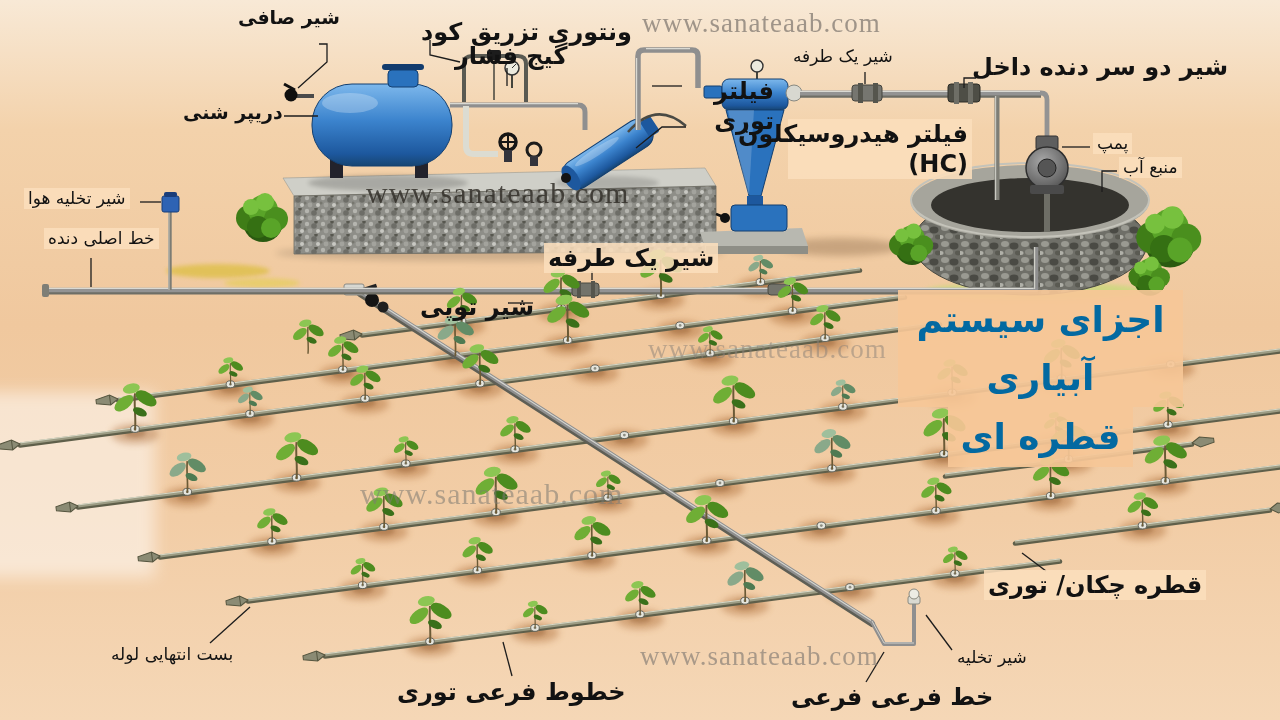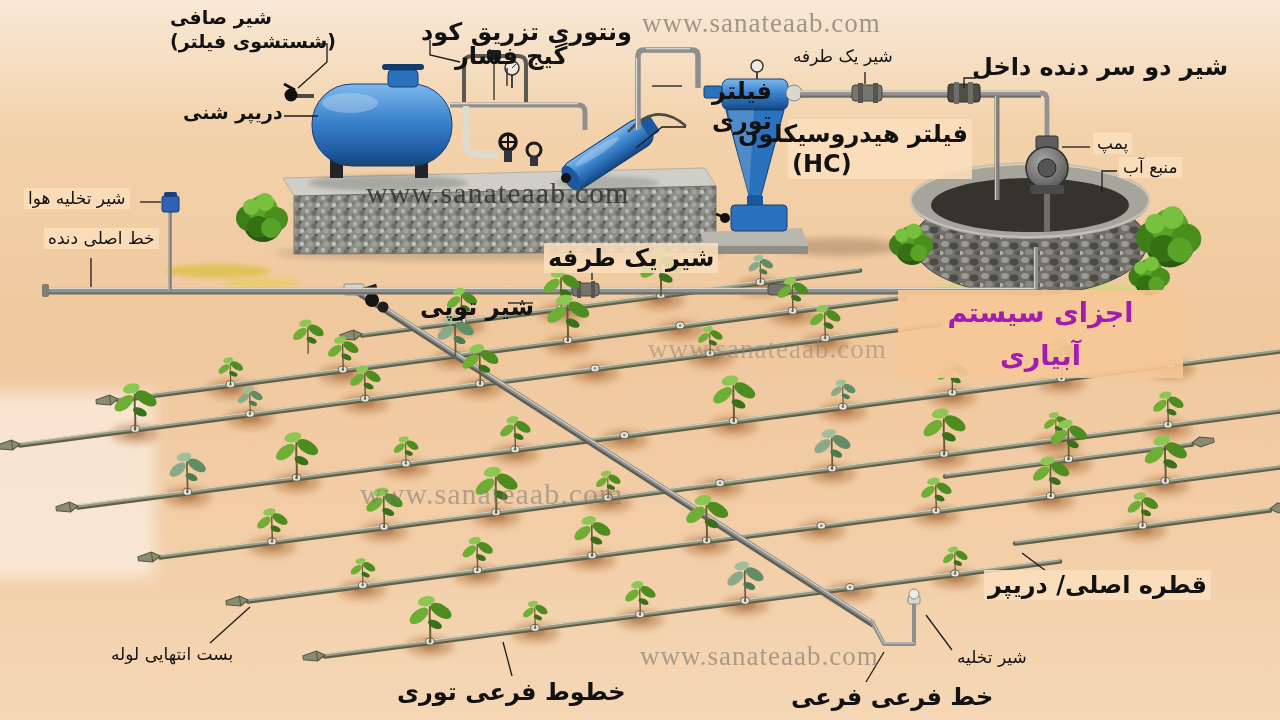--- a/index.html
+++ b/index.html
@@ -4,23 +4,23 @@
 <style>
   *{margin:0;padding:0;box-sizing:border-box}
   html,body{width:1280px;height:720px;overflow:hidden;font-family:"DejaVu Sans",sans-serif;background:#fff}
   .stage{position:relative;width:1280px;height:720px;overflow:hidden;
          background:linear-gradient(180deg,#f8e9d6 0%,#f3d2ab 18%,#f0c89e 45%,#f2cda6 72%,#f5d7b6 100%)}
   svg.scene{position:absolute;left:0;top:0}
   .lbl{position:absolute;direction:rtl;white-space:nowrap;font-weight:bold;font-size:24px;color:#121212;line-height:1.25}
   .rg{font-weight:normal;font-size:17px}
   .big{font-size:19px}
   .hl{background:rgba(250,222,188,.88);padding:0 4px}
-  .ctr{text-align:left}
+  .ctr{text-align:right}
   .wm{position:absolute;font-family:Liberation Serif, serif;color:#8a8178;white-space:nowrap;letter-spacing:1px}
-  .title{position:absolute;direction:rtl;text-align:center;font-weight:bold;font-size:27px;line-height:1.6;color:#a21caf}
+  .title{position:absolute;direction:rtl;text-align:center;font-weight:bold;font-size:36px;line-height:1.6;color:#0369a1}
   .title span{background:rgba(246,199,151,.92);padding:1px 12px;display:inline-block}
 </style>
 </head>
 <body>
 
 <div class="stage">
 
 <svg id="scene" class="scene" width="1280" height="720" viewBox="0 0 1280 720">
  <defs>
   <linearGradient id="blueG" x1="0" y1="0" x2="0" y2="1">
@@ -832,45 +832,45 @@
 
 <div class="wm" style="left:642px;top:8px;font-size:27px;opacity:.8">www.sanateaab.com</div>
 <div class="wm" style="left:366px;top:176px;font-size:30px;color:#33302a;opacity:.85">www.sanateaab.com</div>
 <div class="wm" style="left:648px;top:334px;font-size:27px;opacity:.5">www.sanateaab.com</div>
 <div class="wm" style="left:360px;top:477px;font-size:30px;color:#7d7a72;opacity:.55">www.sanateaab.com</div>
 <div class="wm" style="left:640px;top:641px;font-size:27px;opacity:.7">www.sanateaab.com</div>
 
 <div>
   <div class="lbl big ctr" style="left:170px;top:6px;width:170px">
     <div>شیر صافی</div>
-    <div>(شستشوی فیلتر)</div>
   </div>
   <div class="lbl big" style="left:183px;top:101px">دریپر شنی</div>
   <div class="lbl" style="left:421px;top:17px">ونتوری تزریق کود</div>
   <div class="lbl" style="left:455px;top:41px">گیج فشار</div>
   <div class="lbl ctr" style="left:712px;top:76px;width:62px">
     <div>فیلتر</div>
     <div>توری</div>
   </div>
   <div class="lbl rg" style="left:793px;top:46px">شیر یک طرفه</div>
   <div class="lbl" style="left:972px;top:52px">شیر دو سر دنده داخل</div>
   <div class="lbl ctr hl" style="left:788px;top:119px;width:184px">
     <div>فیلتر هیدروسیکلون</div>
     <div>(HC)</div>
   </div>
   <div class="lbl rg hl" style="left:1093px;top:133px">پمپ</div>
   <div class="lbl rg hl" style="left:1119px;top:157px">منبع آب</div>
   <div class="lbl rg hl" style="left:24px;top:188px">شیر تخلیه هوا</div>
   <div class="lbl rg hl" style="left:44px;top:228px">خط اصلی دنده</div>
   <div class="lbl hl" style="left:544px;top:243px">شیر یک طرفه</div>
   <div class="lbl" style="left:420px;top:292px">شیر توپی</div>
-  <div class="lbl hl" style="left:984px;top:570px">قطره اصلی/ دریپر</div>
+  <div class="lbl hl" style="left:984px;top:570px">قطره چکان/ توری</div>
   <div class="lbl rg" style="left:957px;top:647px">شیر تخلیه</div>
   <div class="lbl rg" style="left:111px;top:644px">بست انتهایی لوله</div>
   <div class="lbl" style="left:397px;top:677px">خطوط فرعی توری</div>
   <div class="lbl" style="left:791px;top:682px">خط فرعی فرعی</div>
 
   <div class="title" style="left:898px;top:290px;width:285px">
     <span>اجزای سیستم آبیاری</span><br>
+    <span>قطره ای</span>
   </div>
 </div>
 
 </div>
 
 </body></html>

